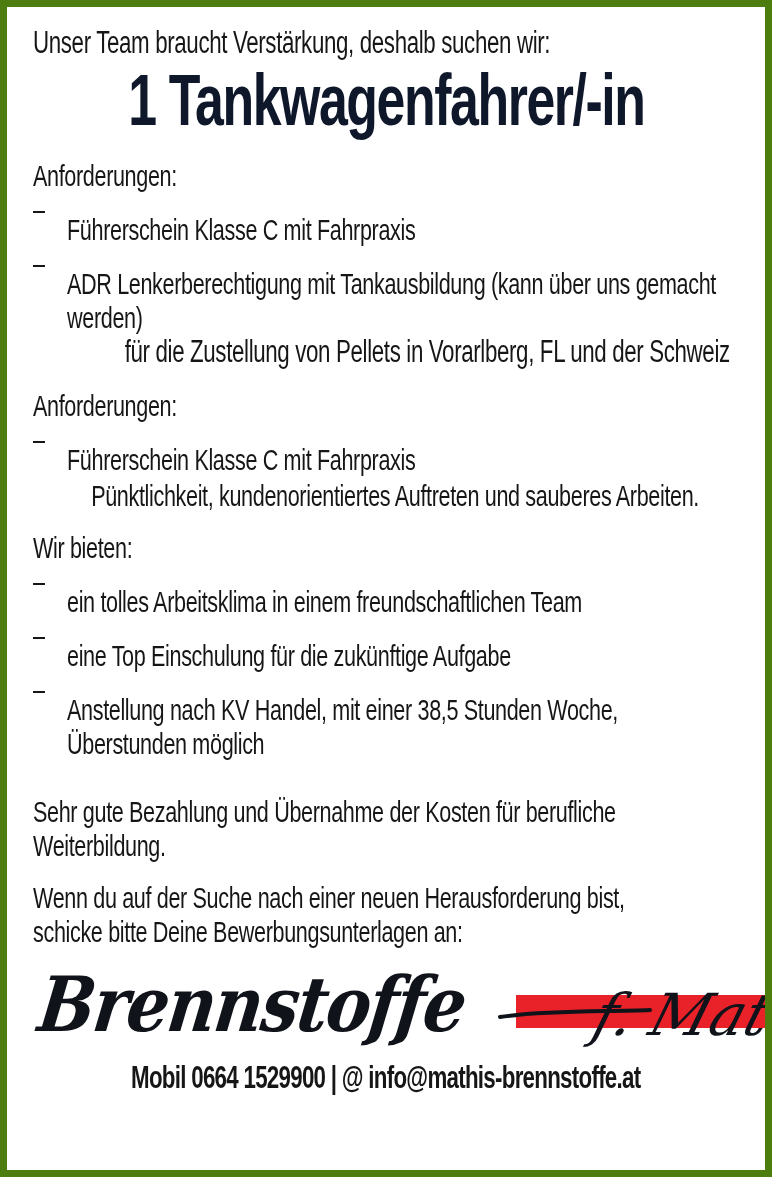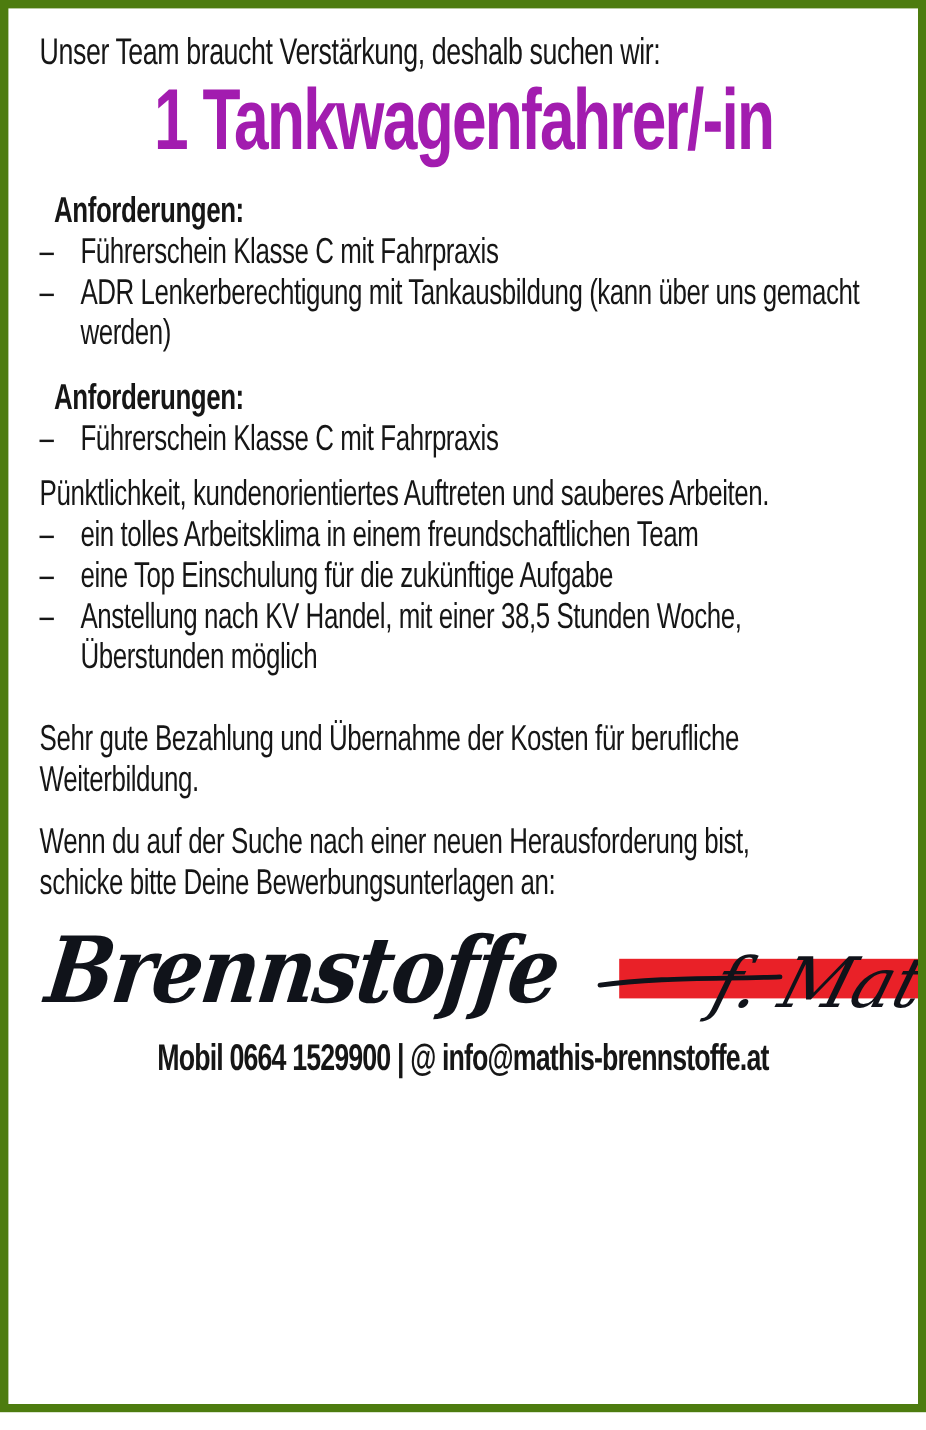--- a/index.html
+++ b/index.html
@@ -28,44 +28,44 @@
     white-space: pre-line;
   }
   .cxc {
     display: inline-block;
     transform: scaleX(0.72);
     transform-origin: center center;
     letter-spacing: -0.5px;
     white-space: pre;
   }
   .body-text { font-size: 30px; line-height: 34px; }
-  .bold { font-weight: bold; margin-left: 12px; }
+  .bold { font-weight: normal; }
   .center { text-align: center; }
   .pad { padding-left: 26px; padding-right: 8px; }
 
   .intro { margin-top: 18px; line-height: 36px; font-size: 31px; }
 
   .job-title {
     line-height: 78px;
     font-size: 72px;
     font-weight: bold;
-    color: #a21caf;
+    color: #0f172a;
   }
   .job-title .cxc { letter-spacing: -2px; }
   .job-title-2 { margin-top: 16px; line-height: 80px; }
   .job-subtitle { font-size: 31px; line-height: 34px; }
 
   .sec-head { margin-top: 20px; }
   .bullet { display: flex; align-items: flex-start; }
   .bullet .dash { flex: 0 0 34px; }
-  .bullet .btxt { flex: 1 1 auto; min-width: 0; }
+  .bullet .btxt { flex: 1 1 auto; min-width: 0; margin-top: 20px; }
   .bullet .btxt .cxl { width: 941px; }
   .para .cxl { width: 925px; }
 
-  .traits { margin-top: 12px; }
+  .traits { margin-top: 2px; text-align: right; }
   .offer-head { margin-top: 18px; }
   .pay { margin-top: 34px; }
   .closing { margin-top: 18px; }
 
   .logo-row {
     margin-top: 6px;
     padding: 0 26px;
     display: flex;
     justify-content: space-between;
     align-items: flex-start;
@@ -132,33 +132,39 @@
   <div class="bullet body-text pad">
     <span class="dash"><span class="cxl">–</span></span>
     <span class="btxt"><span class="cxl">Führerschein Klasse C mit Fahrpraxis</span></span>
   </div>
   <div class="bullet body-text pad">
     <span class="dash"><span class="cxl">–</span></span>
     <span class="btxt"><span class="cxl">ADR Lenkerberechtigung mit Tankausbildung (kann über uns gemacht
 werden)</span></span>
   </div>
 
+  <div class="line job-subtitle center">
+    <span class="cxc">für die Zustellung von Pellets in Vorarlberg, FL und der Schweiz</span>
+  </div>
 
   <div class="line body-text bold sec-head pad">
     <span class="cxl">Anforderungen:</span>
   </div>
   <div class="bullet body-text pad">
     <span class="dash"><span class="cxl">–</span></span>
     <span class="btxt"><span class="cxl">Führerschein Klasse C mit Fahrpraxis</span></span>
   </div>
 
   <div class="line body-text traits pad para">
     <span class="cxl">Pünktlichkeit, kundenorientiertes Auftreten und sauberes Arbeiten.</span>
   </div>
 
+  <div class="line body-text bold offer-head pad">
+    <span class="cxl">Wir bieten:</span>
+  </div>
   <div class="bullet body-text pad">
     <span class="dash"><span class="cxl">–</span></span>
     <span class="btxt"><span class="cxl">ein tolles Arbeitsklima in einem freundschaftlichen Team</span></span>
   </div>
   <div class="bullet body-text pad">
     <span class="dash"><span class="cxl">–</span></span>
     <span class="btxt"><span class="cxl">eine Top Einschulung für die zukünftige Aufgabe</span></span>
   </div>
   <div class="bullet body-text pad">
     <span class="dash"><span class="cxl">–</span></span>

